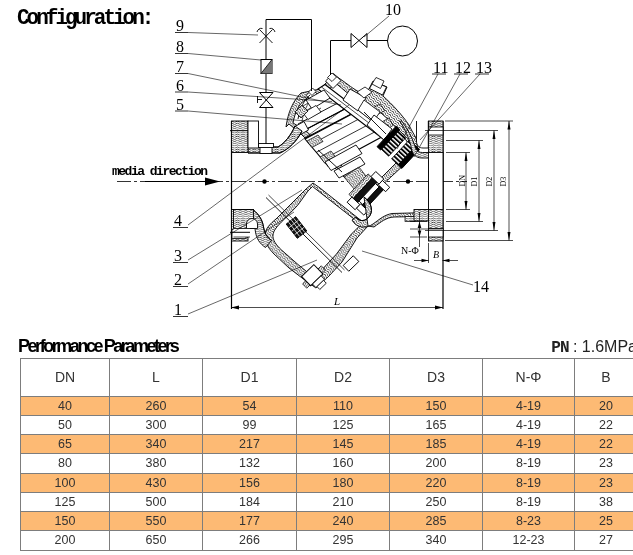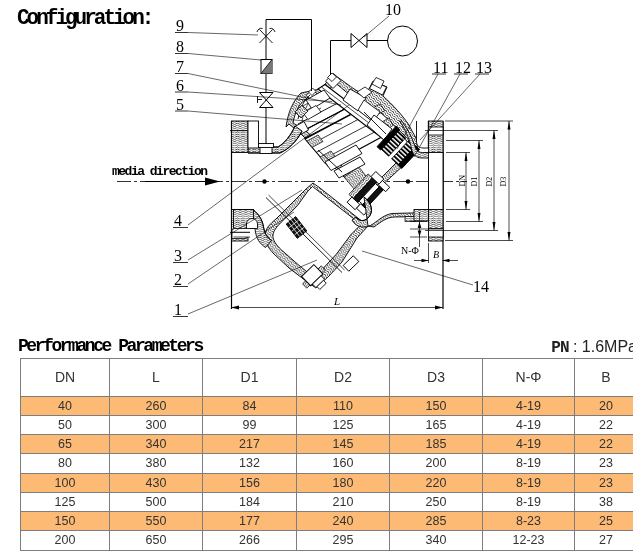--- a/index.html
+++ b/index.html
@@ -1,18 +1,18 @@
 <!DOCTYPE html>
 <html><head>
 <meta charset="utf-8">
 <style>
 html,body{margin:0;padding:0;background:#fff;}
 #page{position:relative;width:633px;height:555px;font-family:"Liberation Sans",sans-serif;background:#fff;overflow:hidden;margin-left:12px;}
 #conf{position:absolute;left:5px;top:6px;font-family:"Liberation Mono",monospace;font-weight:bold;font-size:21px;letter-spacing:-3px;color:#000;transform:scaleY(1.08);transform-origin:top left;}
-#perf{position:absolute;left:6px;top:336px;font-family:Liberation Mono, monospace;font-weight:bold;font-size:18px;letter-spacing:-2.45px;color:#000;}
+#perf{position:absolute;left:6px;top:336px;font-family:Liberation Sans, sans-serif;font-weight:bold;font-size:18px;letter-spacing:-2.45px;color:#000;}
 #pn{position:absolute;right:8px;top:338px;font-size:16px;color:#222;}
 #pn b{font-family:"Liberation Mono",monospace;letter-spacing:-1px;}
 table{position:absolute;left:8px;top:358px;width:617px;border-collapse:collapse;table-layout:fixed;font-size:12.5px;color:#333;}
 td{border:1px solid #7d7d7d;text-align:center;padding:0;}
 table{border:1px solid #555;}
 tr.h td{height:36.5px;font-size:14px;background:#fff;}
 tr.r td{height:18.25px;}
 tr.g td{background:#fdba74;}
 svg{position:absolute;left:0;top:0;}
 </style>
@@ -359,21 +359,21 @@
           <td>L</td>
           <td>D1</td>
           <td>D2</td>
           <td>D3</td>
           <td>N-Φ</td>
           <td>B</td>
         </tr>
 <tr class="r g">
           <td>40</td>
           <td>260</td>
-          <td>84</td>
+          <td>54</td>
           <td>110</td>
           <td>150</td>
           <td>4-19</td>
           <td>20</td>
         </tr>
 <tr class="r">
           <td>50</td>
           <td>300</td>
           <td>99</td>
           <td>125</td>

